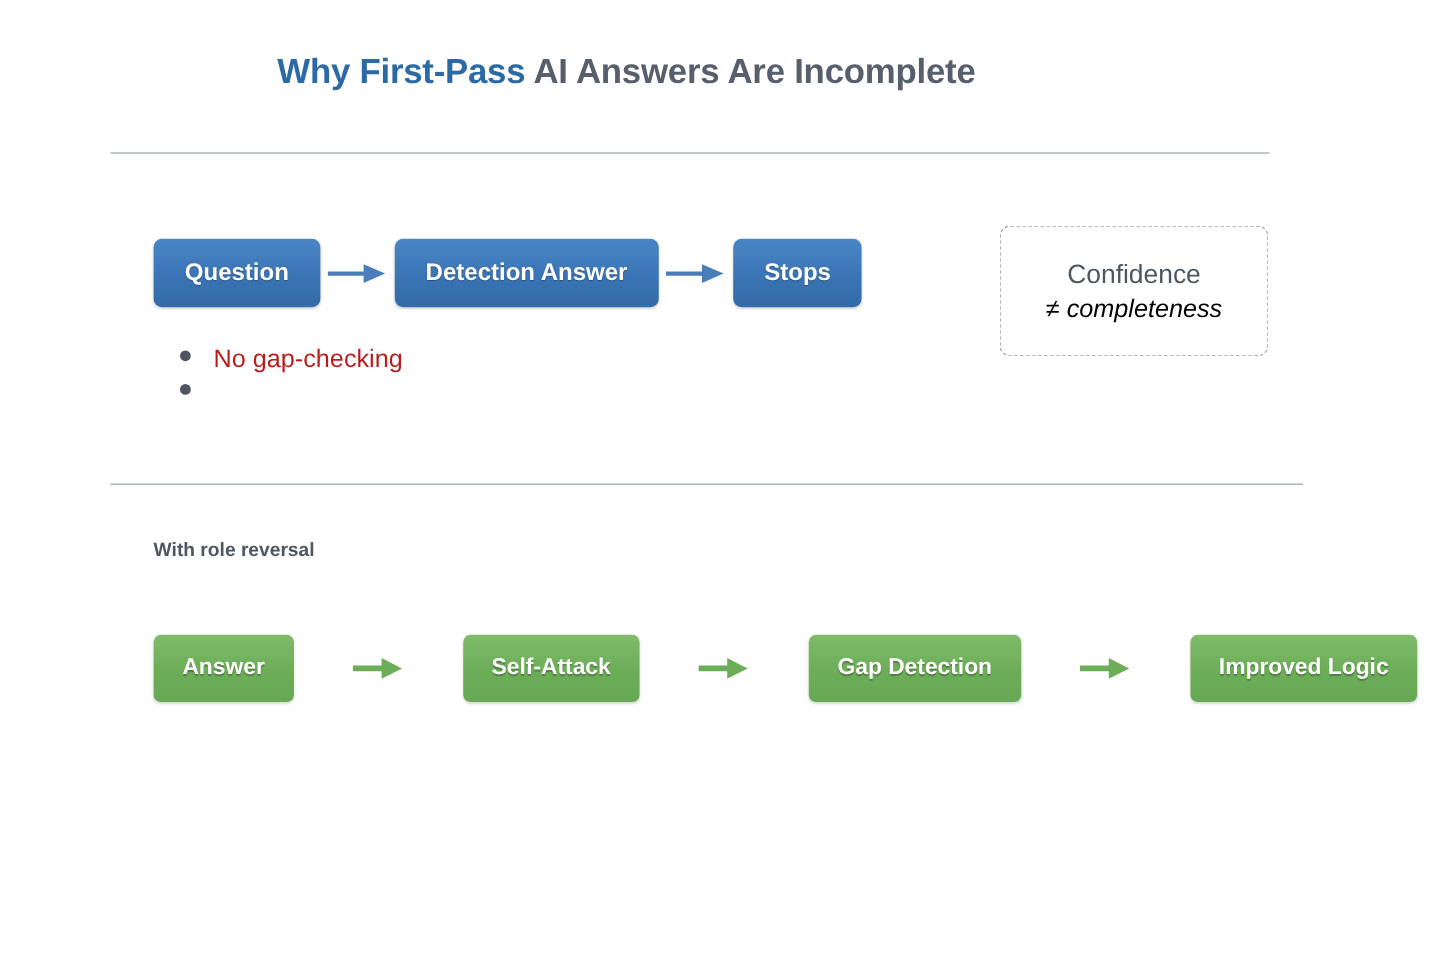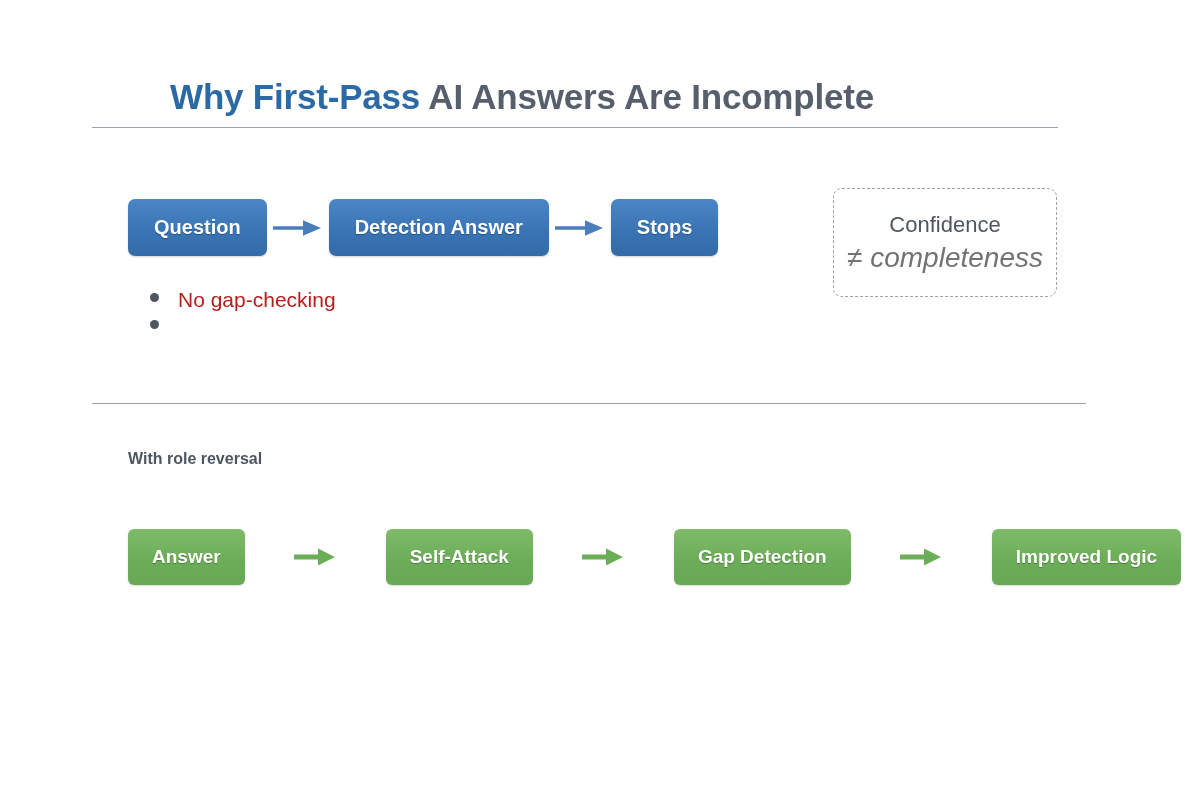--- a/index.html
+++ b/index.html
@@ -19,24 +19,24 @@
   .slide {
     position: absolute;
     inset: 0;
     background: #ffffff;
   }
 
   
   .title {
     position: absolute;
     left: 0;
-    top: 77px;
+    top: 44px;
     width: 1044px;
     text-align: center;
-    font-size: 35px;
+    font-size: 29px;
     font-weight: bold;
     letter-spacing: -0.2px;
     white-space: nowrap;
   }
   .title .accent { color: #2c6aa6; }
   .title .plain  { color: #565f6b; }
 
   .rule-top {
     position: absolute;
     left: 92px;
@@ -113,23 +113,23 @@
     flex-direction: column;
     align-items: center;
     justify-content: center;
     gap: 4px;
   }
   .callout-line1 {
     font-size: 22px;
     color: #4d5661;
   }
   .callout-line2 {
-    font-size: 28px;
+    font-size: 21px;
     font-style: italic;
-    color: #737373;
+    color: #000000;
     text-align: center;
   }
 
   
   .bullets {
     position: absolute;
     left: 150px;
     top: 288px;
     margin: 0;
     padding: 0;

